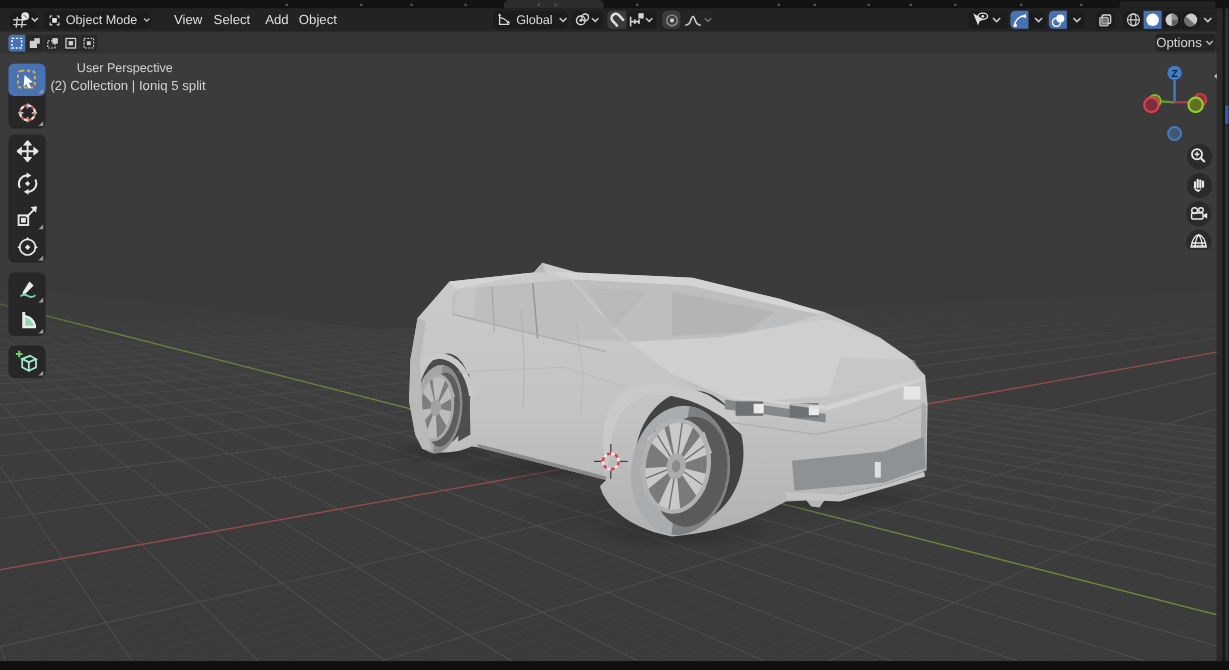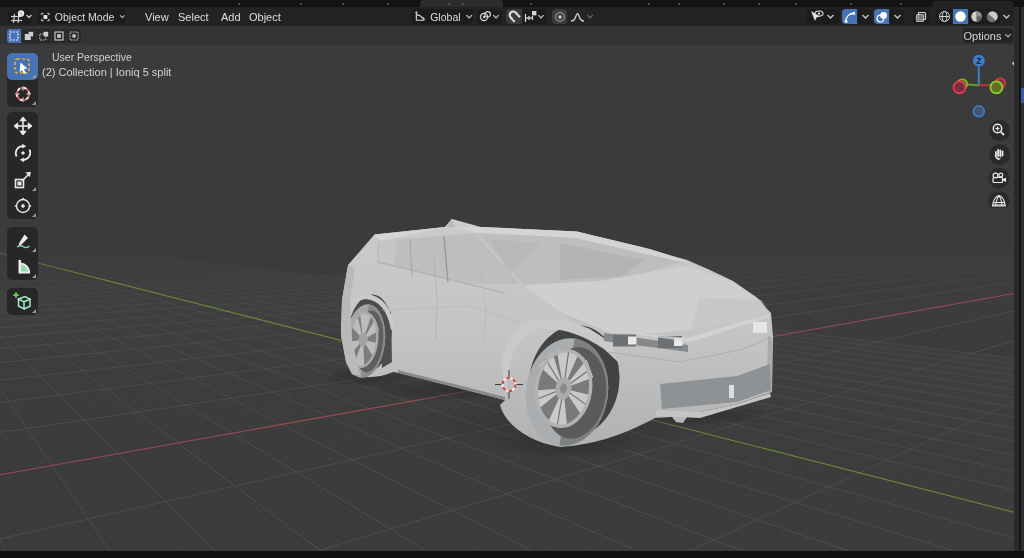--- a/index.html
+++ b/index.html
@@ -583,21 +583,21 @@
 <g id="cursor3d">
   <line x1="509" y1="370" x2="509" y2="378" stroke="#3a3a3a" stroke-width="1"></line>
   <line x1="509" y1="391" x2="509" y2="399" stroke="#3a3a3a" stroke-width="1"></line>
   <line x1="495" y1="384.5" x2="503" y2="384.5" stroke="#3a3a3a" stroke-width="1"></line>
   <line x1="515" y1="384.5" x2="523" y2="384.5" stroke="#3a3a3a" stroke-width="1"></line>
   <circle cx="509" cy="384.5" r="6.5" fill="none" stroke="#e8e8e8" stroke-width="2.2"></circle>
   <circle cx="509" cy="384.5" r="6.5" fill="none" stroke="#d04848" stroke-width="2.2" stroke-dasharray="3.4 3.4"></circle>
 </g>
 
     </svg>
-    <div style="position:absolute;left:52px;top:6px;font-size:10.5px;color:#d2d2d2;text-align:right;">User Perspective</div>
+    <div style="position:absolute;left:64px;top:6px;font-size:10.5px;color:#d2d2d2;text-align:right;">User Perspective</div>
     <div style="position:absolute;left:42px;top:21px;font-size:11px;color:#d2d2d2;">(2) Collection | Ioniq 5 split</div>
   </div>
 
 <div style="position:absolute;left:0;top:0;width:1024px;height:7px;background:#131313;">
   <div style="position:absolute;left:420px;top:0;width:83px;height:7px;background:#2d2d2d;border-radius:4px 4px 0 0;"></div>
   <div style="position:absolute;left:933px;top:1px;width:80px;height:6px;background:#232323;border-radius:3px 3px 0 0;"></div>
       <span style="position:absolute;left:238px;top:3px;width:2px;height:2px;background:#4f4f4f;"></span>
       <span style="position:absolute;left:300px;top:3px;width:2px;height:2px;background:#4f4f4f;"></span>
       <span style="position:absolute;left:342px;top:3px;width:2px;height:2px;background:#4f4f4f;"></span>
       <span style="position:absolute;left:387px;top:3px;width:2px;height:2px;background:#4f4f4f;"></span>

